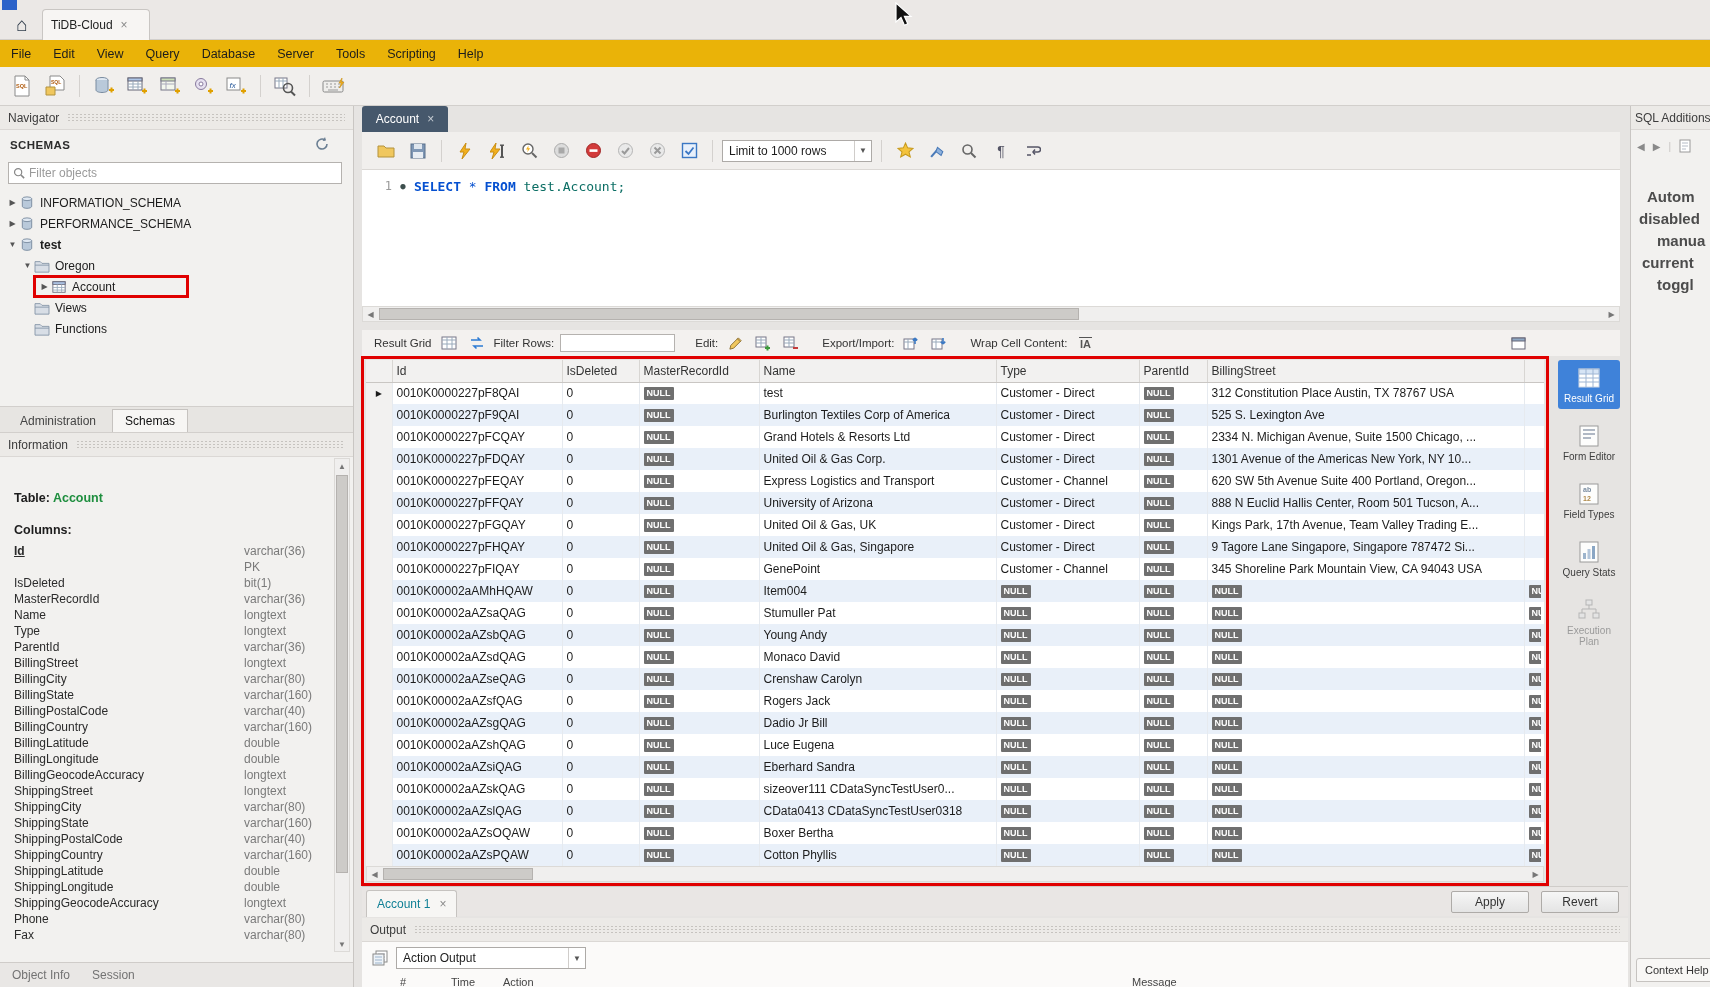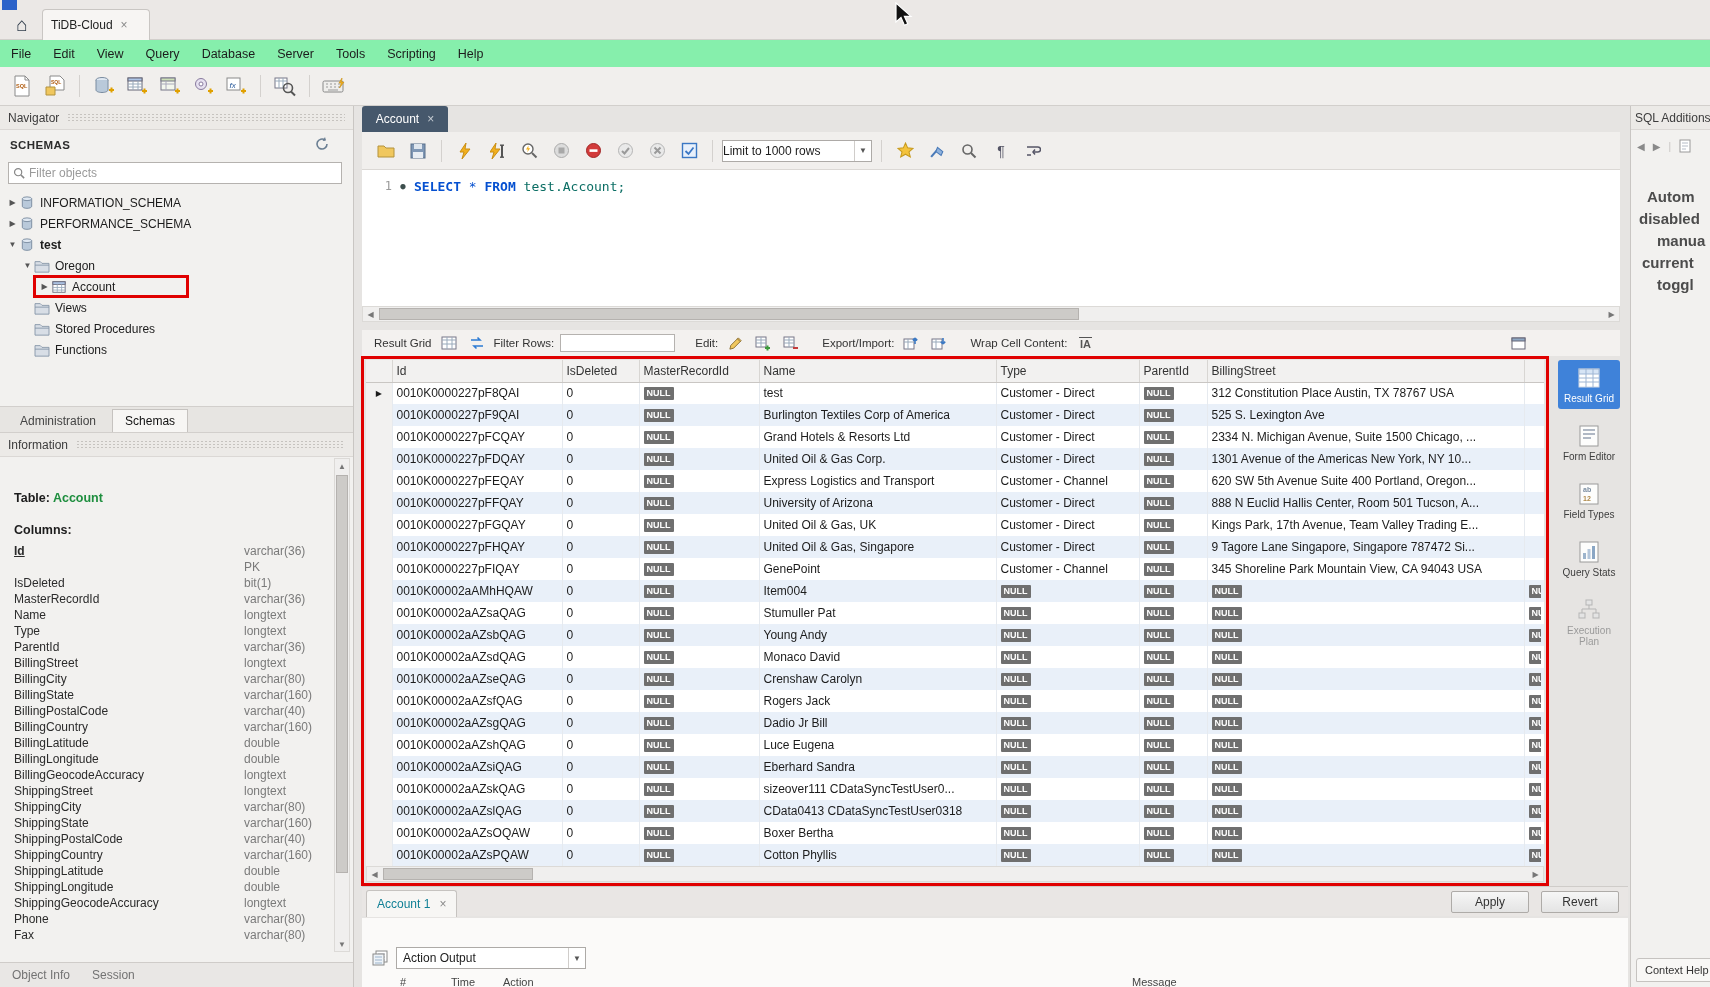--- a/index.html
+++ b/index.html
@@ -10,21 +10,21 @@
   }
   
   #titlebar { position:absolute; left:0; top:0; width:1710px; height:40px; background:#ebe8e6; border-bottom:1px solid #d2cfcc; }
   .app-icon { position:absolute; left:2px; top:0; width:15px; height:10px; background:#2b62c9; }
   .home-tab { position:absolute; left:6px; top:10px; width:32px; height:30px; display:flex; align-items:center; justify-content:center; font-size:19px; color:#2e3b4a; }
   .doc-tab { position:absolute; left:42px; top:9px; width:108px; height:31px; background:#f7f5f3; border:1px solid #c9c6c3; border-bottom:none; border-radius:4px 4px 0 0; display:flex; align-items:center; padding:0 8px; gap:8px; }
   .doc-tab .lbl { font-size:12px; color:#222; }
   .tab-close { color:#8a8a8a; font-size:12px; cursor:default; }
   .mouse-cursor { position:absolute; left:893px; top:2px; }
   
-  #menubar { position:absolute; left:0; top:40px; width:1710px; height:27px; background:#86efac; display:flex; align-items:center; font-size:12.5px; }
+  #menubar { position:absolute; left:0; top:40px; width:1710px; height:27px; background:#eab308; display:flex; align-items:center; font-size:12.5px; }
   .menu-item { padding:0 11px; height:100%; display:flex; align-items:center; }
   
   #maintoolbar { position:absolute; left:0; top:67px; width:1710px; height:39px; background:#f1efed; border-bottom:1px solid #d2cfcc; display:flex; align-items:center; padding-left:8px; gap:5px; }
   .ti { width:28px; height:26px; display:flex; align-items:center; justify-content:center; border-radius:3px; }
   .tsep { width:1px; height:22px; background:#d4d1ce; margin:0 5px; }
   
   #sidebar { position:absolute; left:0; top:106px; width:354px; height:881px; background:#f2f1ef; border-right:1px solid #c9c6c3; }
   .panel-header { height:24px; background:#eceae7; border-bottom:1px solid #dbd8d5; display:flex; align-items:center; padding:0 8px; font-size:12px; color:#3c3c3c; }
   .panel-header .dots { flex:1; height:9px; margin-left:8px; background-image:radial-gradient(#c6c3bf 1px, transparent 1px); background-size:4px 3px; }
   .schemas-row { position:absolute; left:0; top:26px; width:100%; height:26px; display:flex; align-items:center; padding:0 10px; }
@@ -59,21 +59,21 @@
   .v-scroll .thumb { position:absolute; left:1px; top:16px; width:12px; height:398px; background:#cdcbc8; border:1px solid #b5b2af; }
   .object-tabs { position:absolute; left:0; top:856px; width:100%; height:25px; background:#e9e7e5; border-top:1px solid #cfccc9; display:flex; align-items:center; padding-left:12px; gap:22px; font-size:12px; }
   .obj-tab.active { color:#737373; }
   .obj-tab { color:#737373; }
   
   .tab-strip { position:absolute; left:362px; top:106px; width:1258px; height:26px; }
   .editor-tab { position:absolute; left:0; top:0; width:86px; height:26px; background:#46586c; color:#fff; border-radius:3px 3px 0 0; display:flex; align-items:center; justify-content:center; gap:8px; font-size:12px; }
   .editor-tab .tab-close { color:#c7cdd4; }
   #editor-toolbar { position:absolute; left:362px; top:132px; width:1258px; height:38px; background:#f1efed; border-bottom:1px solid #dbd8d5; display:flex; align-items:center; padding-left:10px; gap:4px; }
   .limit-select { width:150px; height:22px; background:#fff; border:1px solid #adaaa7; display:flex; align-items:center; font-size:12px; }
-  .limit-select .val { flex:1; }
+  .limit-select .val { flex:1; padding-left:6px; }
   .limit-select .caret { width:17px; height:100%; border-left:1px solid #d0cdca; display:flex; align-items:center; justify-content:center; font-size:8px; color:#555; }
   #code-area { position:absolute; left:362px; top:170px; width:1258px; height:136px; background:#fff; }
   .code-line { display:flex; align-items:center; height:20px; margin-top:6px; font-family:"DejaVu Sans Mono", monospace; font-size:13px; }
   .line-no { width:30px; text-align:right; color:#9a9a9a; font-size:12px; }
   .stmt-dot { width:22px; text-align:center; color:#3d4f4d; font-size:9px; }
   .kw { color:#0550d0; font-weight:bold; }
   .op { color:#0550d0; }
   .ident { color:#0b6e64; }
   .h-scroll { position:absolute; left:362px; top:306px; width:1258px; height:16px; background:#f0efee; border:1px solid #dcdad7; }
   .h-scroll .arr { position:absolute; top:0; width:15px; height:14px; display:flex; align-items:center; justify-content:center; font-size:8px; color:#777; }
@@ -326,32 +326,20 @@
         </div>
         <div class="tree-row" style="padding-left: 21px;">
           <span class="tree-inner">
             <span class="tree-arrow"></span>
             <span class="tree-icon">
               <svg width="16" height="14" viewBox="0 0 18 16">
                 <path d="M1 3h6l2 2h8v10H1z" fill="#d8dee6" stroke="#8494a6"></path>
                 <path d="M1 7h16" stroke="#8494a6"></path>
               </svg>
             </span>
-            <span class="tree-label">Stored Procedures</span>
-          </span>
-        </div>
-        <div class="tree-row" style="padding-left: 21px;">
-          <span class="tree-inner">
-            <span class="tree-arrow"></span>
-            <span class="tree-icon">
-              <svg width="16" height="14" viewBox="0 0 18 16">
-                <path d="M1 3h6l2 2h8v10H1z" fill="#d8dee6" stroke="#8494a6"></path>
-                <path d="M1 7h16" stroke="#8494a6"></path>
-              </svg>
-            </span>
             <span class="tree-label">Functions</span>
           </span>
         </div>
       </div>
     <div class="mid-tabs">
       <span class="mid-tab">Administration</span>
       <span class="mid-tab active">Schemas</span>
     </div>
     <div class="panel-header info-header">
       <span>Information</span>
@@ -985,20 +973,24 @@
   <div id="bottom-strip">
     <div class="result-tab">
       <span>Account 1</span>
       <span class="tab-close">×</span>
     </div>
     <div class="btn" id="apply-btn">Apply</div>
     <div class="btn" id="revert-btn">Revert</div>
   </div>
 
   <div id="output-panel">
+    <div class="panel-header">
+      <span>Output</span>
+      <span class="dots"></span>
+    </div>
     <div class="action-row">
       <svg width="16" height="16" viewBox="0 0 16 16">
           <rect x="4" y="1" width="11" height="11" fill="#fff" stroke="#8a8a8a"></rect>
           <path d="M6 4h7M6 7h7M6 10h7" stroke="#b0b8c4"></path>
           <rect x="1" y="4" width="11" height="11" fill="#eef3f8" stroke="#8a8a8a"></rect>
           <path d="M3 7h7M3 10h7M3 13h7" stroke="#9db4cc"></path>
         </svg>
       <div class="action-select">
         <span class="val">Action Output</span>
         <span class="caret">▼</span>

